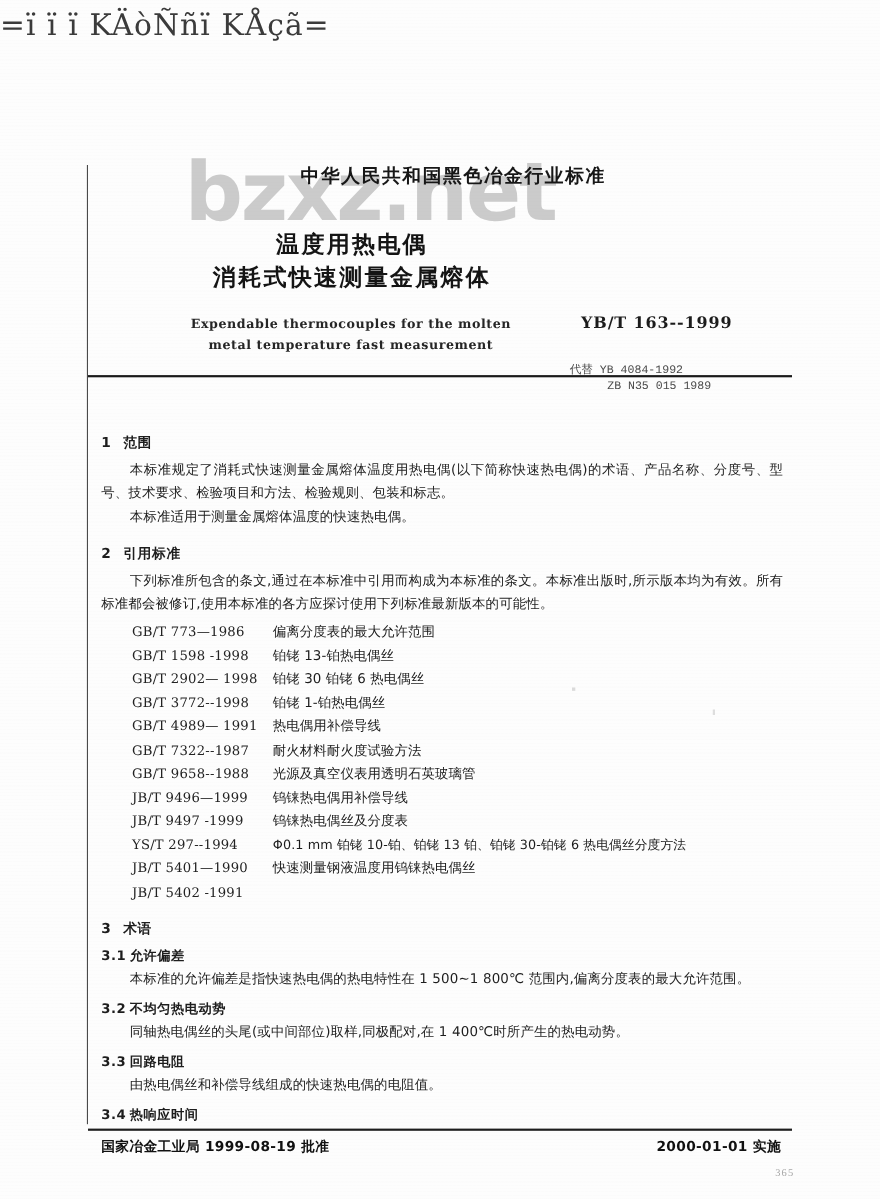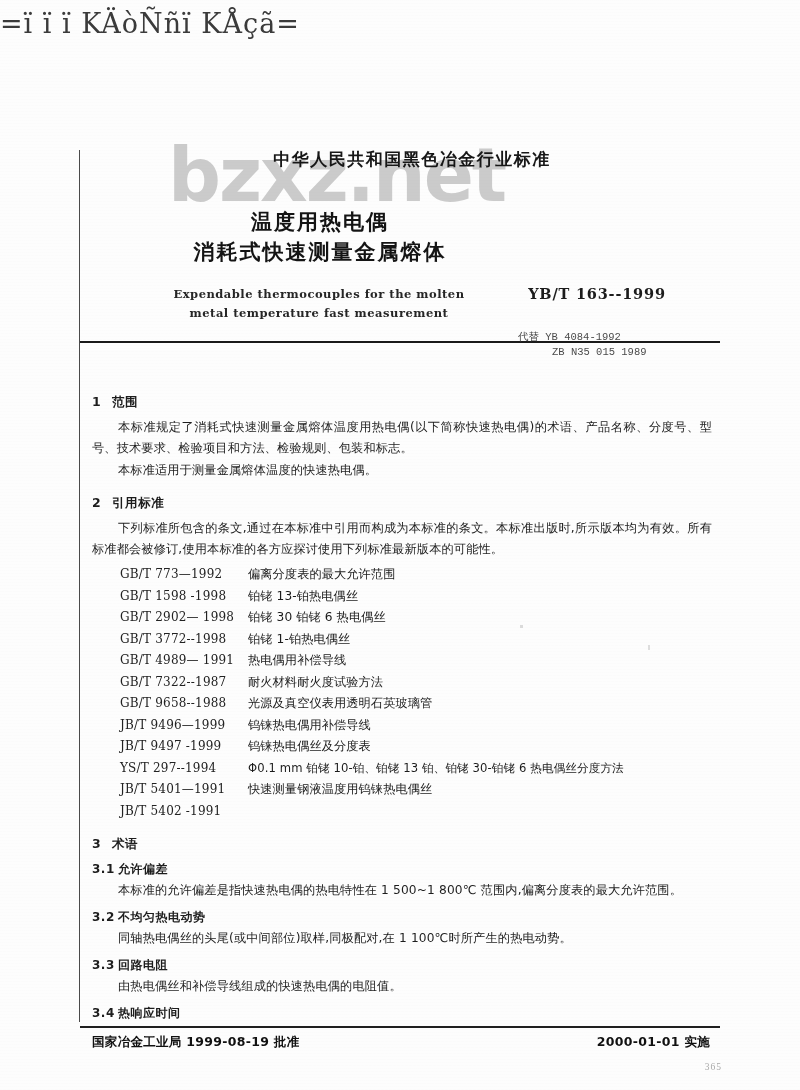--- a/index.html
+++ b/index.html
@@ -317,21 +317,21 @@
     <p class="para">本标准规定了消耗式快速测量金属熔体温度用热电偶(以下简称快速热电偶)的术语、产品名称、分度号、型号、技术要求、检验项目和方法、检验规则、包装和标志。</p>
     <p class="para">本标准适用于测量金属熔体温度的快速热电偶。</p>
 
     <div class="sec-head">
       <span class="num">2</span><span>引用标准</span>
     </div>
     <p class="para">下列标准所包含的条文,通过在本标准中引用而构成为本标准的条文。本标准出版时,所示版本均为有效。所有标准都会被修订,使用本标准的各方应探讨使用下列标准最新版本的可能性。</p>
 
     <div class="ref-list" id="ref-list">
         <div class="ref-row">
-          <span class="ref-code">GB/T 773—1992</span>
+          <span class="ref-code">GB/T 773—1986</span>
           <span class="ref-title">偏离分度表的最大允许范围</span>
         </div>
         <div class="ref-row">
           <span class="ref-code">GB/T 1598 -1998</span>
           <span class="ref-title">铂铑 13-铂热电偶丝</span>
         </div>
         <div class="ref-row">
           <span class="ref-code">GB/T 2902— 1998</span>
           <span class="ref-title">铂铑 30 铂铑 6 热电偶丝</span>
         </div>
@@ -357,37 +357,37 @@
         </div>
         <div class="ref-row">
           <span class="ref-code">JB/T 9497 -1999</span>
           <span class="ref-title">钨铼热电偶丝及分度表</span>
         </div>
         <div class="ref-row wide">
           <span class="ref-code">YS/T 297--1994</span>
           <span class="ref-title">Φ0.1 mm 铂铑 10-铂、铂铑 13 铂、铂铑 30-铂铑 6 热电偶丝分度方法</span>
         </div>
         <div class="ref-row">
-          <span class="ref-code">JB/T 5401—1991</span>
+          <span class="ref-code">JB/T 5401—1990</span>
           <span class="ref-title">快速测量钢液温度用钨铼热电偶丝</span>
         </div>
         <div class="ref-row">
           <span class="ref-code">JB/T 5402 -1991</span>
         </div>
       </div>
 
     <div class="sec-head">
       <span class="num">3</span><span>术语</span>
     </div>
 
     <div id="sub-list">
         <div class="sub-head"><span class="num">3.1</span><span>允许偏差</span></div>
         <p class="para">本标准的允许偏差是指快速热电偶的热电特性在 1 500~1 800℃ 范围内,偏离分度表的最大允许范围。</p>
         <div class="sub-head"><span class="num">3.2</span><span>不均匀热电动势</span></div>
-        <p class="para">同轴热电偶丝的头尾(或中间部位)取样,同极配对,在 1 100℃时所产生的热电动势。</p>
+        <p class="para">同轴热电偶丝的头尾(或中间部位)取样,同极配对,在 1 400℃时所产生的热电动势。</p>
         <div class="sub-head"><span class="num">3.3</span><span>回路电阻</span></div>
         <p class="para">由热电偶丝和补偿导线组成的快速热电偶的电阻值。</p>
         <div class="sub-head"><span class="num">3.4</span><span>热响应时间</span></div>
       </div>
   </div>
 
   <div class="rule-bottom"></div>
 
   <div class="footer">
     <span>国家冶金工业局 1999-08-19 批准</span>

